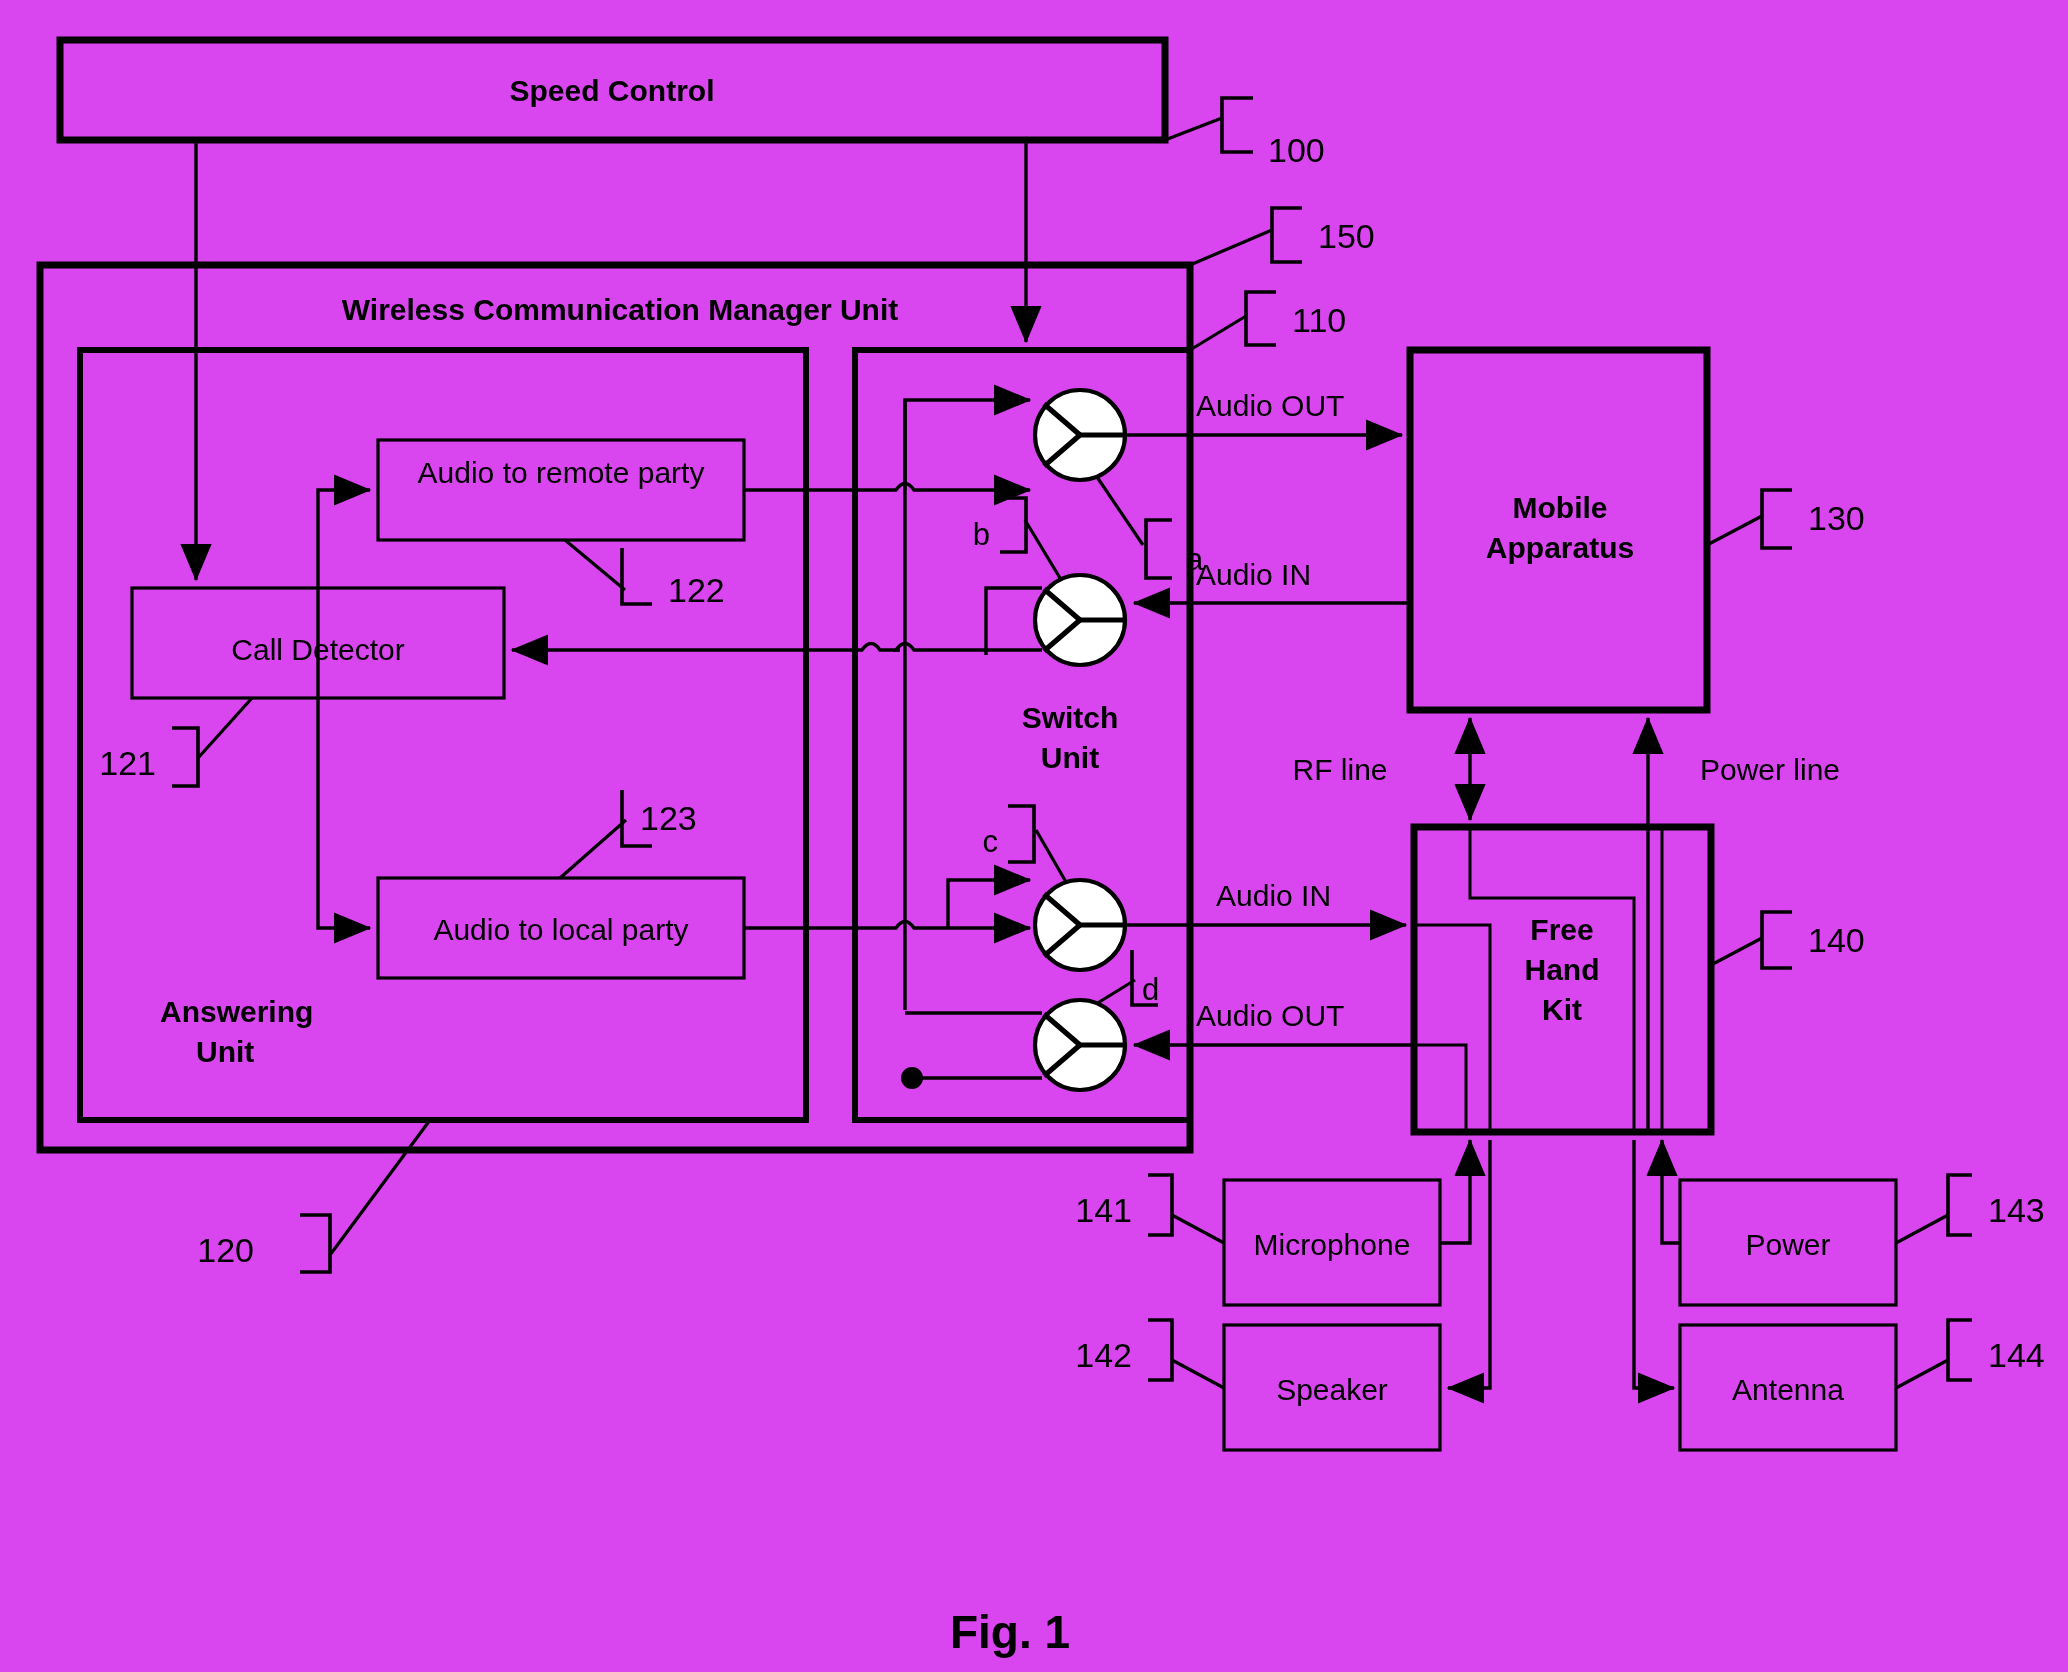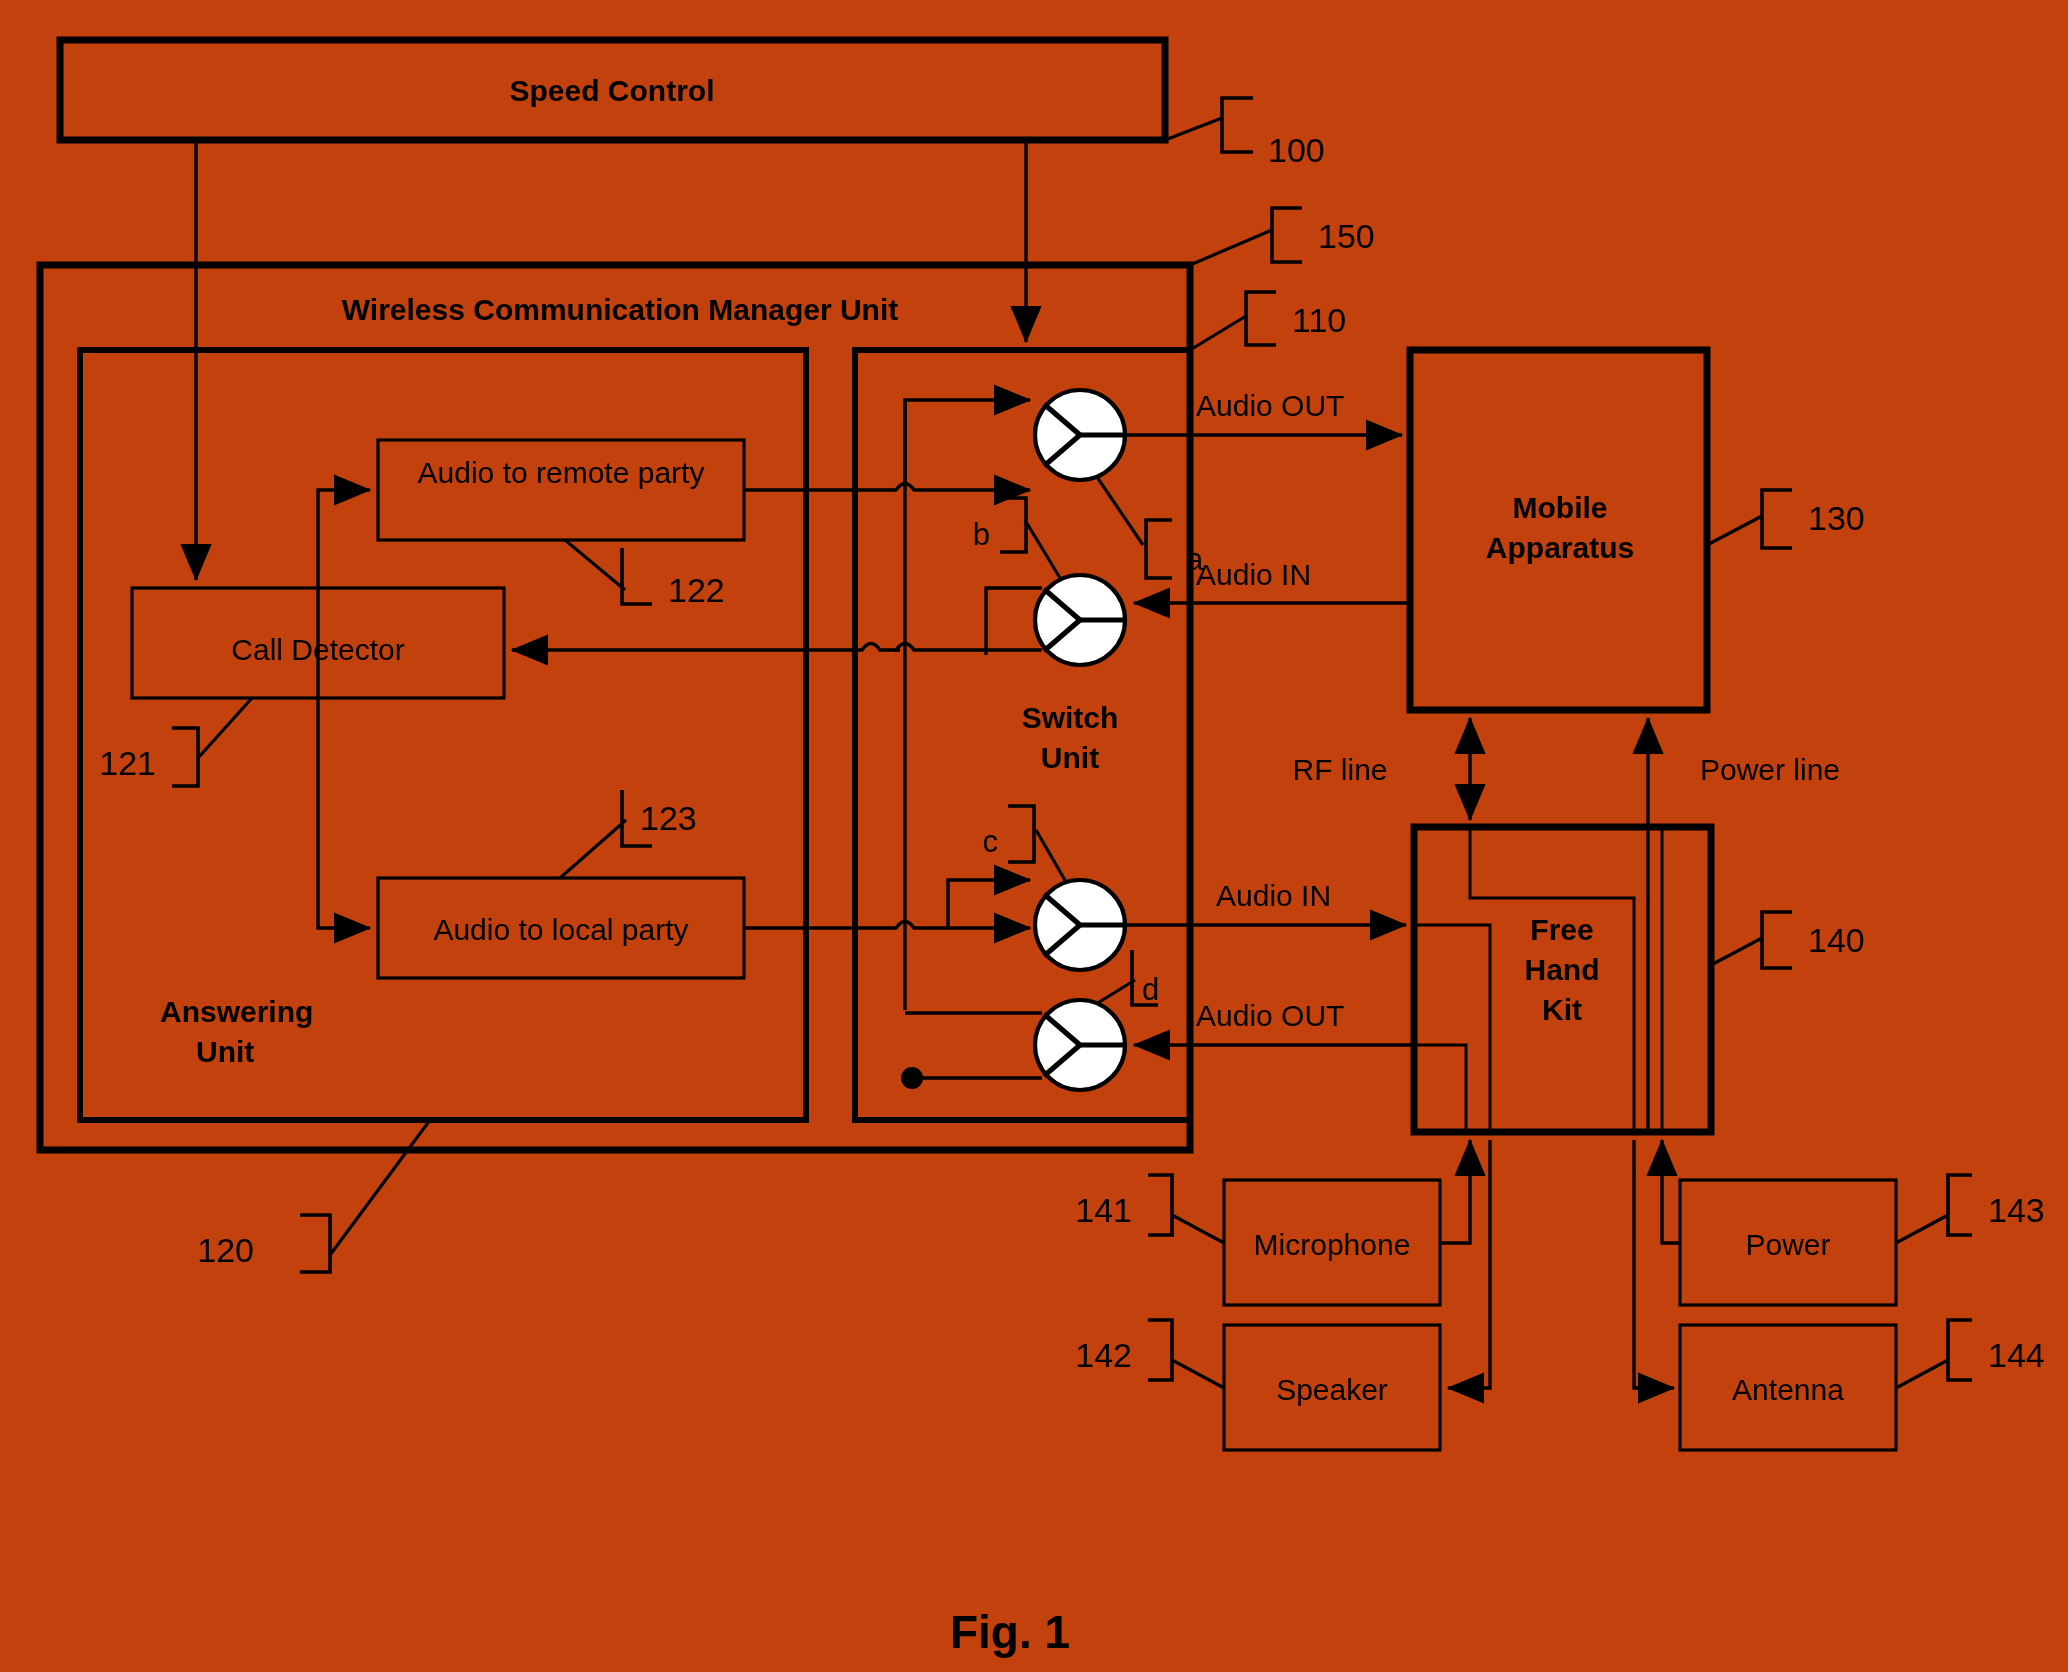--- a/index.html
+++ b/index.html
@@ -10,21 +10,21 @@
   body {
     width: 2068px;
     height: 1672px;
     font-family: "Liberation Sans", sans-serif;
     overflow: hidden;
   }
   #figure-root {
     position: relative;
     width: 2068px;
     height: 1672px;
-    background: #c2410c;
+    background: #d946ef;
   }
   svg#diagram {
     display: block;
     width: 2068px;
     height: 1672px;
   }
   .box-outer { fill: none; stroke: #000; stroke-width: 7; }
   .box-mid   { fill: none; stroke: #000; stroke-width: 6; }
   .box-thin  { fill: none; stroke: #000; stroke-width: 3.2; }
   .wire      { fill: none; stroke: #000; stroke-width: 3.4; stroke-linecap: butt; }

